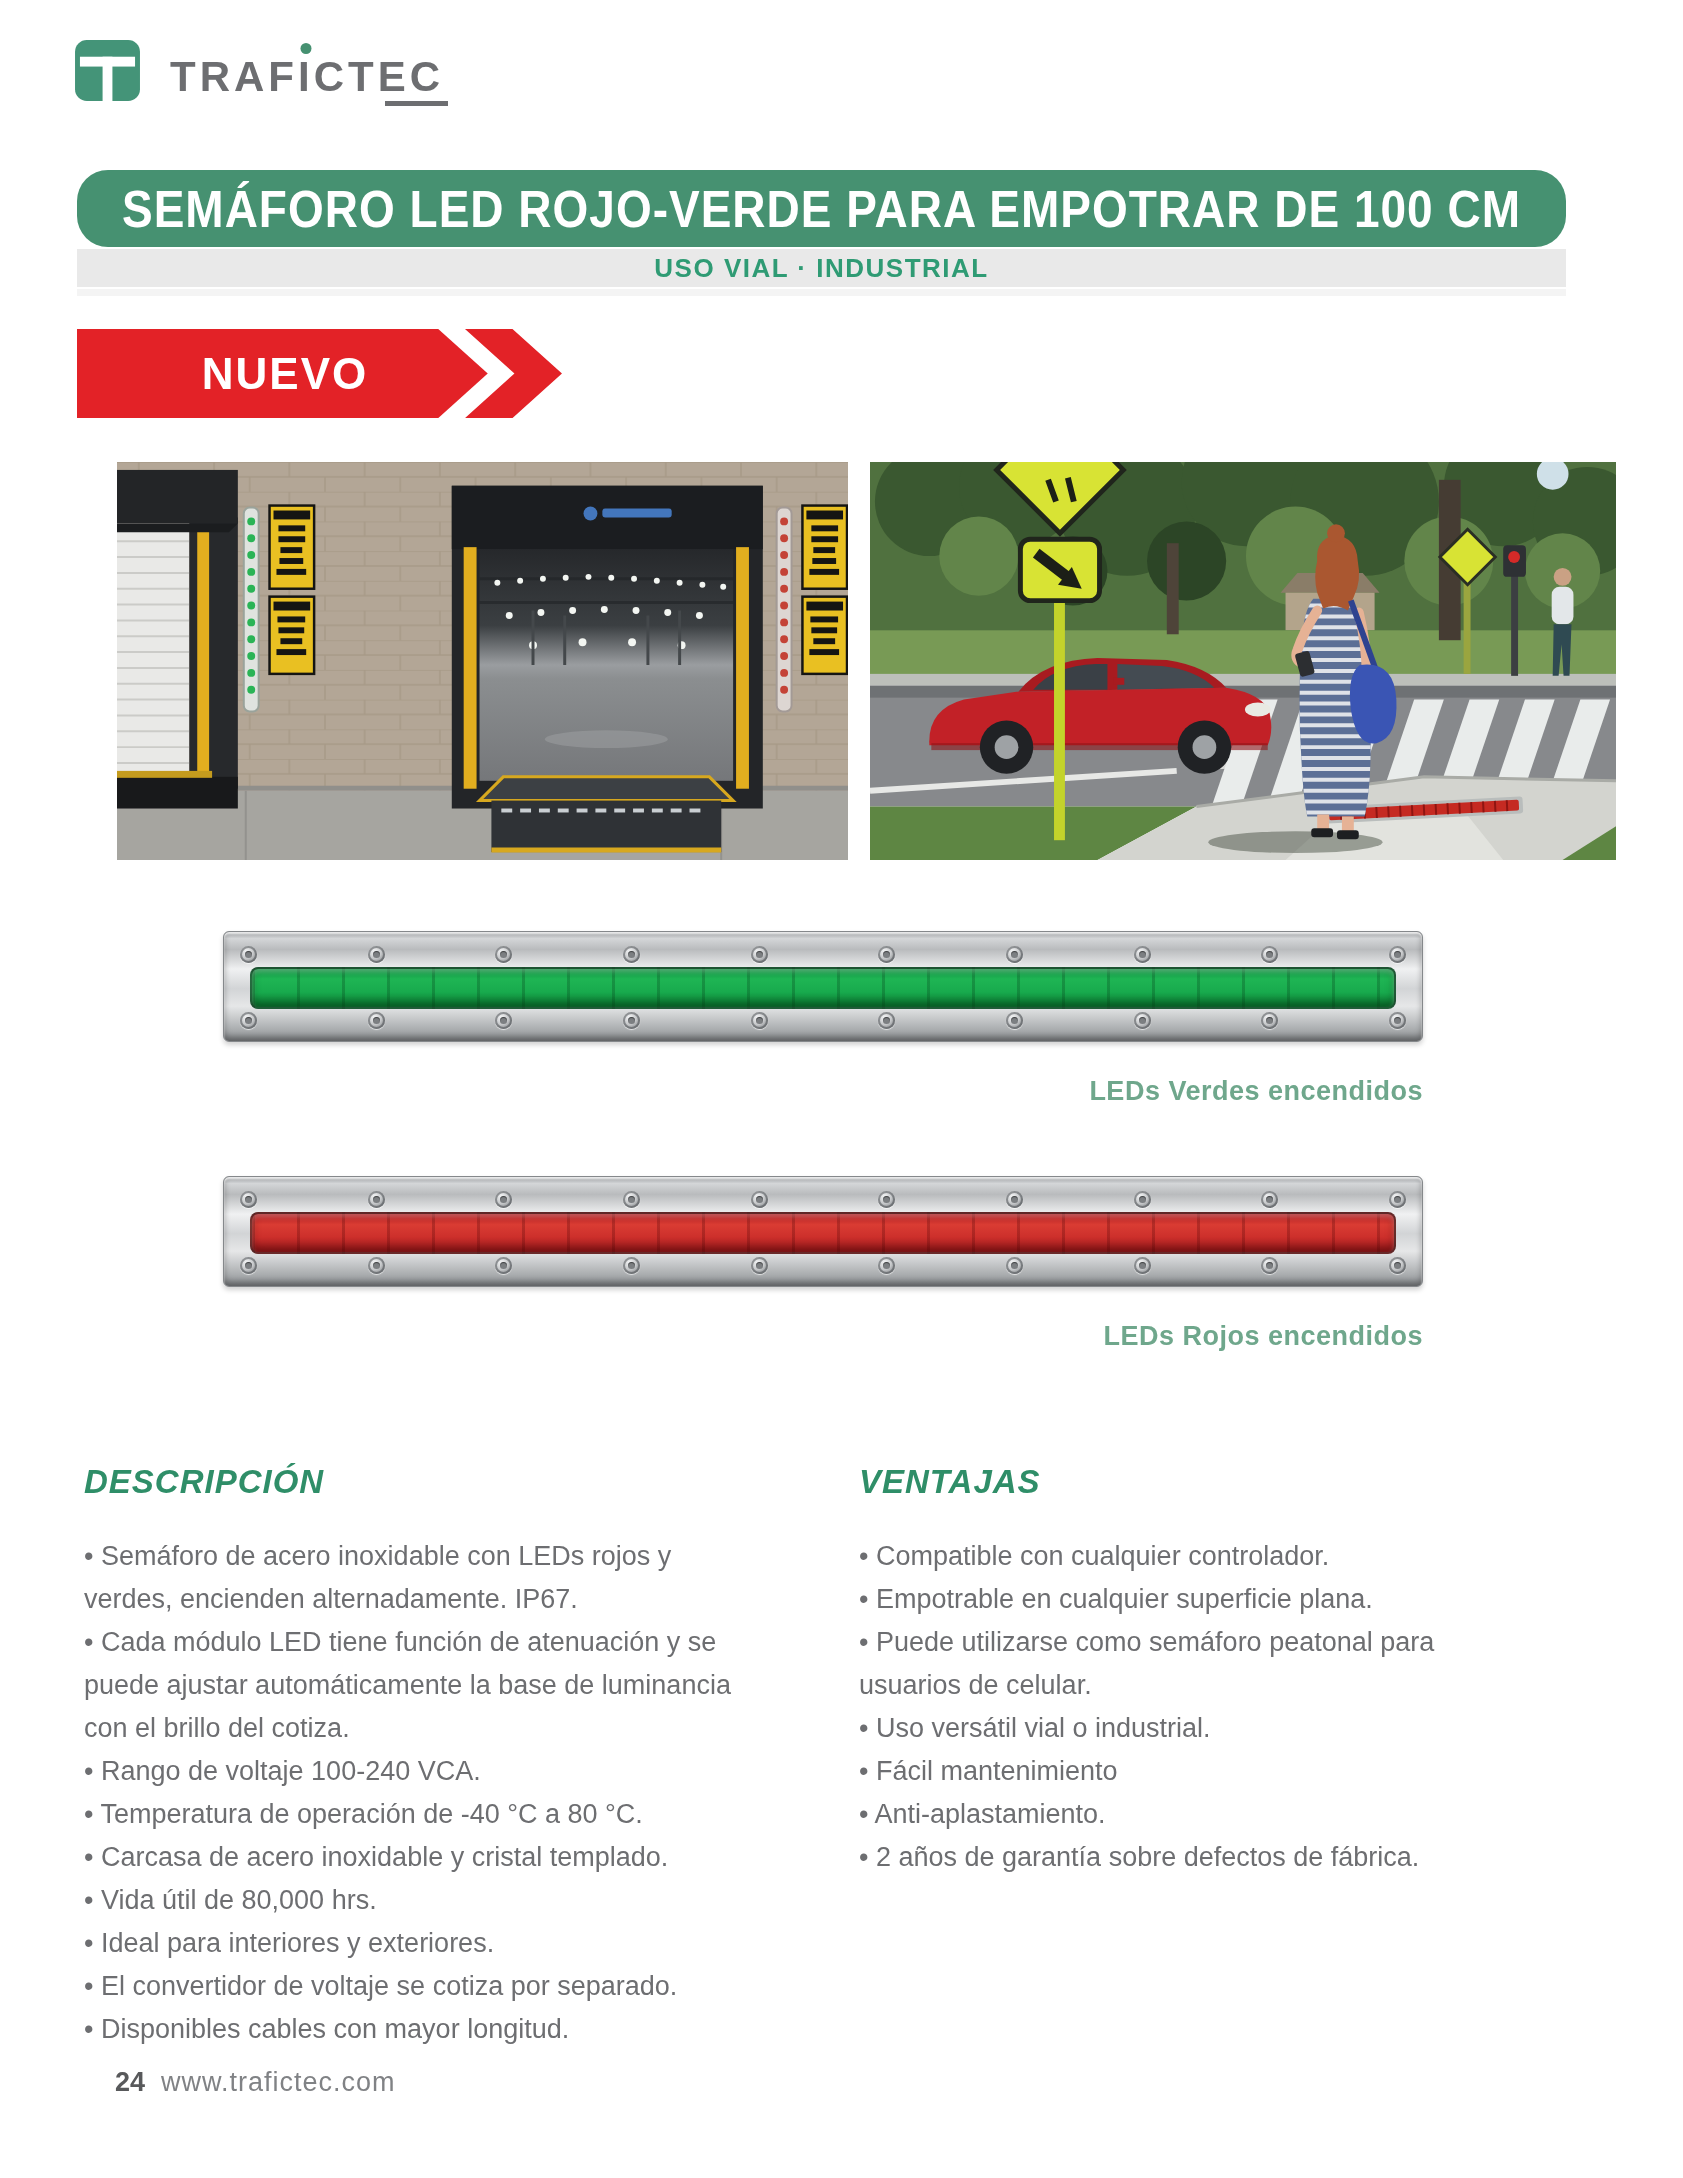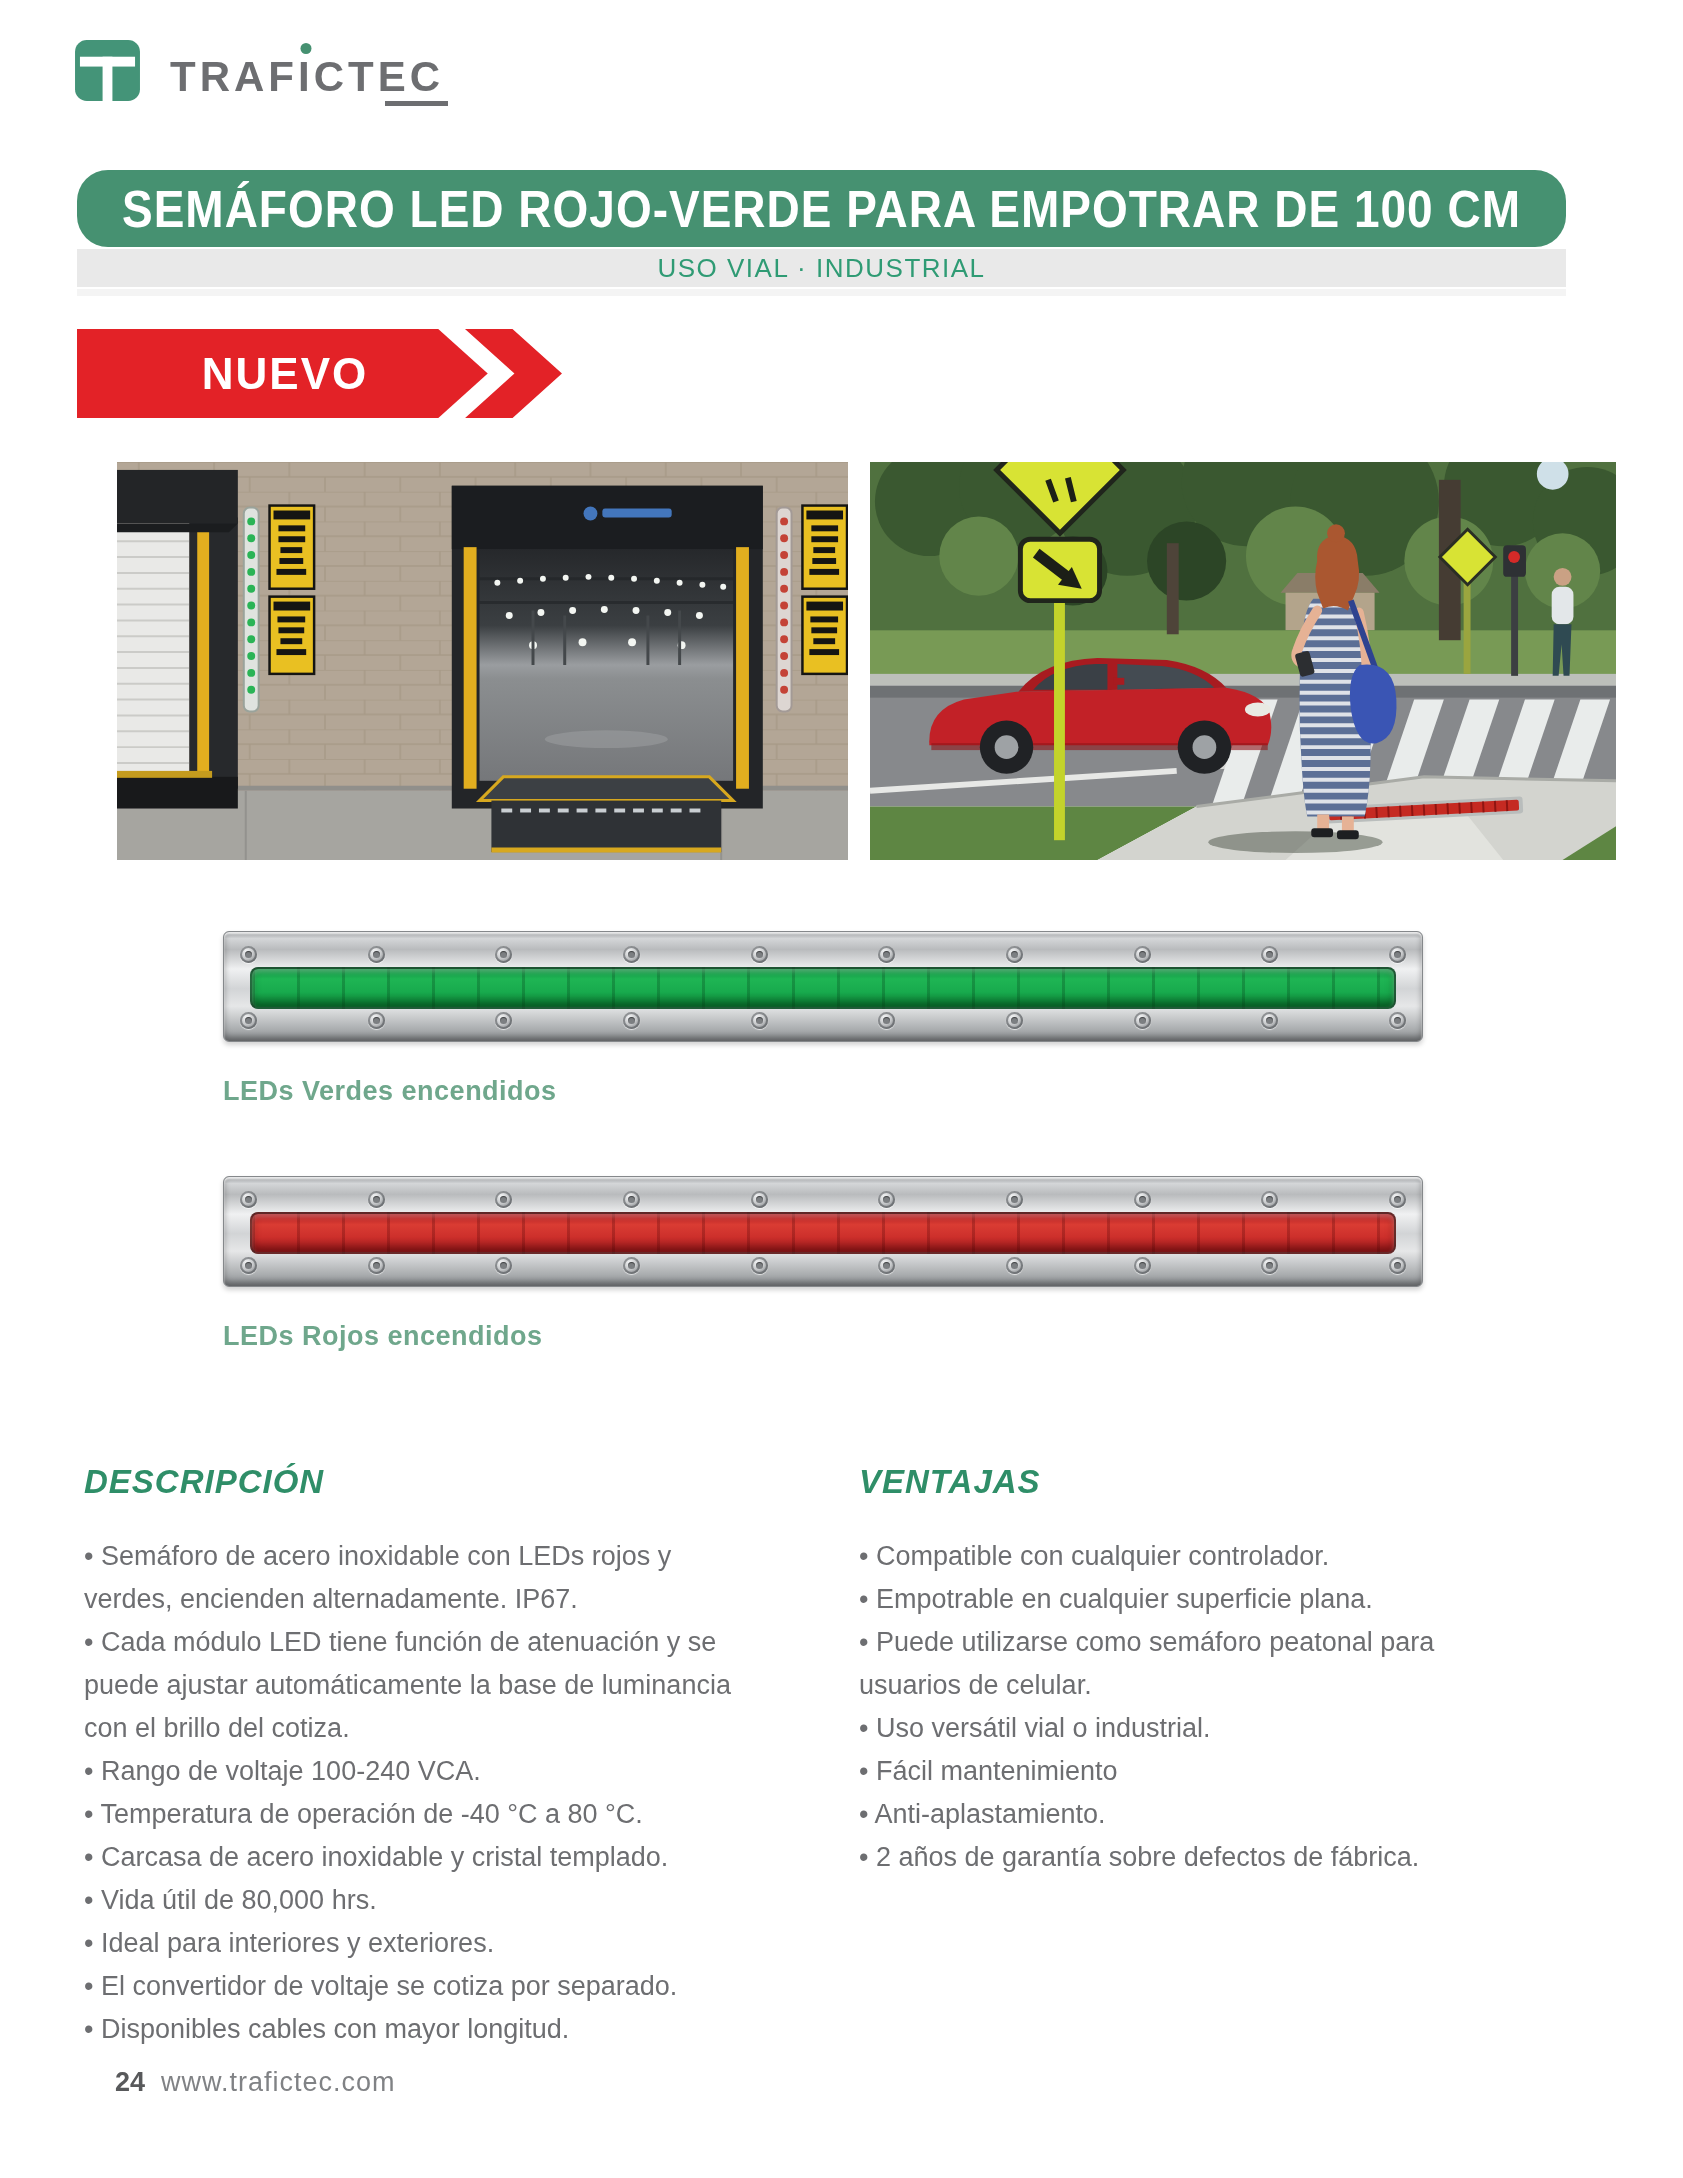--- a/index.html
+++ b/index.html
@@ -24,21 +24,21 @@
     width:11px;height:11px;border-radius:50%;background:var(--brand-green);}
   .logo-word::after{content:'';position:absolute;right:-4px;bottom:-8px;width:63px;height:5px;
     background:var(--logo-gray);}
   
   .title-banner{position:absolute;left:77px;top:170px;width:1489px;}
   .title-green{height:77px;background:var(--brand-green);display:flex;align-items:center;justify-content:center;border-radius:31px;}
   .title-green h1{margin:0;color:#fff;font-size:46px;font-weight:bold;letter-spacing:1px;
     transform:scaleY(1.12);white-space:nowrap;}
   .subtitle-bar{height:38px;margin-top:2px;background:var(--subtitle-bg);display:flex;
     align-items:center;justify-content:center;color:var(--subtitle-green);
-    font-size:26px;font-weight:normal;letter-spacing:1.5px;}
+    font-size:26px;font-weight:bold;letter-spacing:1.5px;}
   .subtitle-under{height:7px;margin-top:2px;background:#f4f4f4;}
   
   .nuevo{position:absolute;left:77px;top:329px;width:490px;height:89px;}
   .nuevo svg{position:absolute;inset:0;}
   .nuevo .nuevo-label{position:absolute;left:0;top:0;width:416px;height:89px;display:flex;
     align-items:center;justify-content:center;color:#fff;font-size:44px;font-weight:bold;letter-spacing:2px;}
   
   .photo{position:absolute;top:446px;height:398px;overflow:hidden;}
   .photo svg{display:block;width:100%;height:100%;}
   .photo-left{left:77px;width:731px;}
@@ -63,21 +63,21 @@
   .led-strip{position:absolute;left:26px;right:26px;top:35px;height:42px;border-radius:8px;
     border:2px solid rgba(45,50,48,.55);}
   .led-figure.green .led-strip{
     background:repeating-linear-gradient(90deg, rgba(5,70,28,.30) 0 3px, rgba(255,255,255,0) 3px 45px),
       linear-gradient(180deg,#0d8c3d 0%,#1fb554 26%,#18aa4d 62%,#0b7a33 100%);
     box-shadow:inset 0 3px 5px rgba(255,255,255,.30), inset 0 -5px 8px rgba(0,45,12,.45);}
   .led-figure.red .led-strip{
     background:repeating-linear-gradient(90deg, rgba(92,8,8,.30) 0 3px, rgba(255,255,255,0) 3px 45px),
       linear-gradient(180deg,#ae1e21 0%,#da3c33 28%,#cc2f2b 62%,#9c1a1d 100%);
     box-shadow:inset 0 3px 5px rgba(255,255,255,.28), inset 0 -5px 8px rgba(60,0,0,.45);}
-  .led-caption{margin-top:34px;text-align:left;font-size:27px;font-weight:bold;
+  .led-caption{margin-top:34px;text-align:right;font-size:27px;font-weight:bold;
     color:var(--caption-green);letter-spacing:0.5px;}
   
   .col{position:absolute;top:1463px;}
   .col-desc{left:84px;width:658px;}
   .col-adv{left:859px;width:634px;}
   .col h2{margin:0 0 34px 0;font-size:33px;font-style:italic;font-weight:bold;
     color:var(--heading-green);letter-spacing:1px;}
   .bullet{margin:0;font-size:27px;line-height:43px;color:var(--body-gray);}
   
   .page-footer{position:absolute;left:115px;top:2067px;display:flex;align-items:baseline;gap:16px;}

